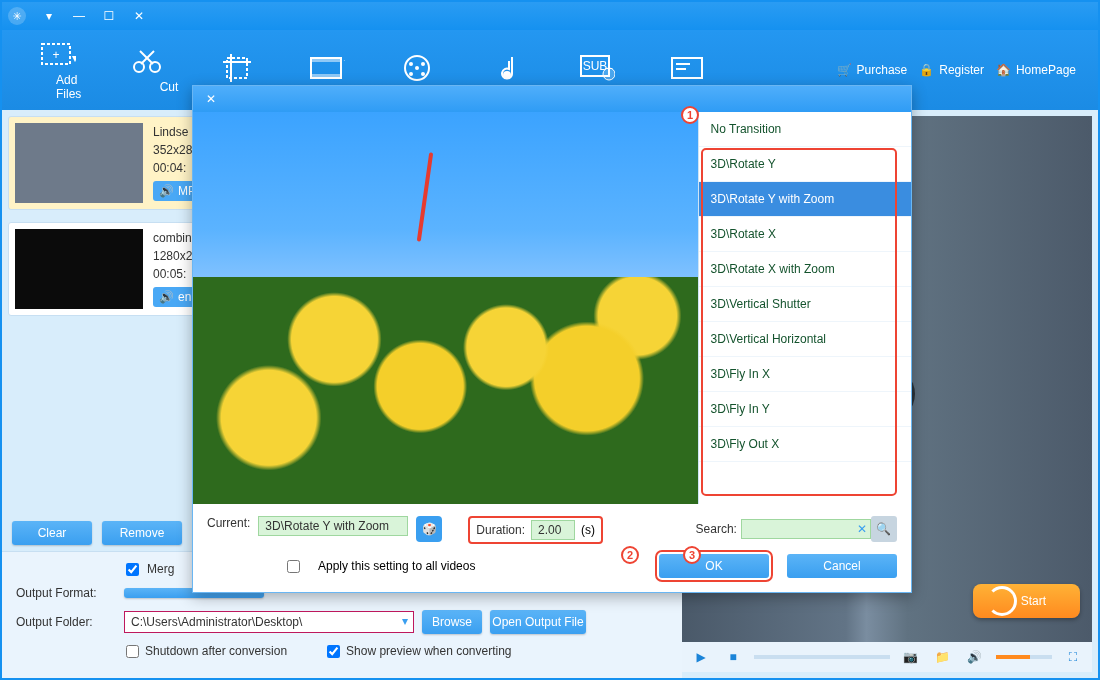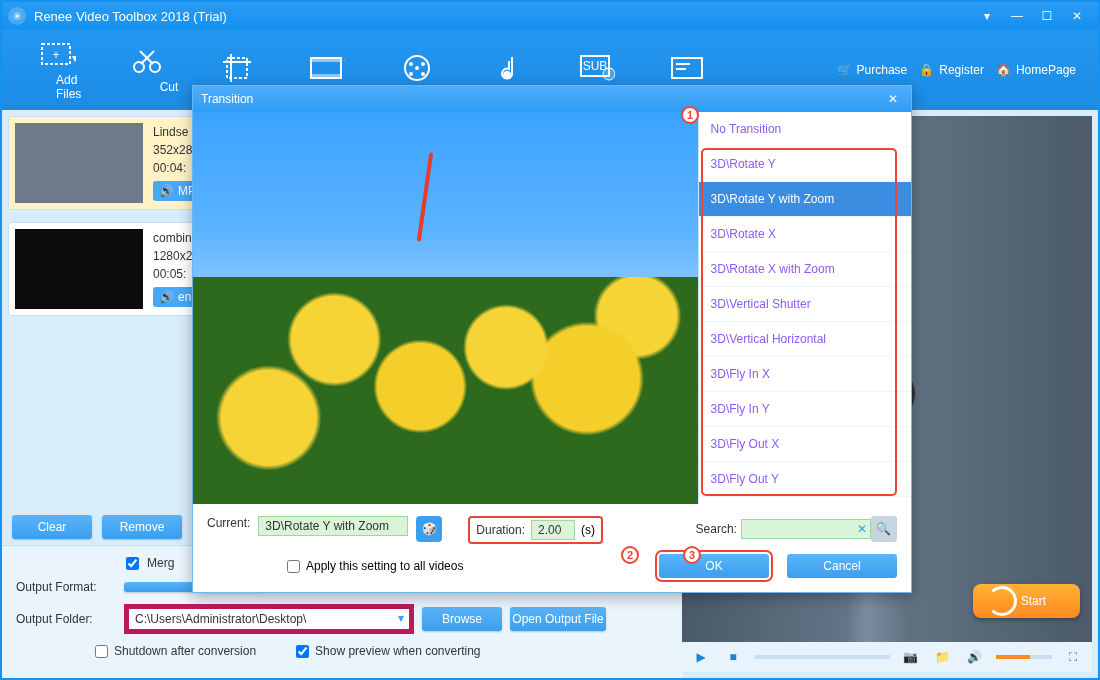--- a/index.html
+++ b/index.html
@@ -37,21 +37,21 @@
 
 .listactions { padding: 6px 10px; display: flex; gap: 10px; }
 .bluebtn { background: linear-gradient(#5bb4f7,#3a9ff0); color: #fff; border: none; border-radius: 3px; padding: 5px 0; width: 80px; text-align: center; cursor: pointer; box-shadow: 0 1px 2px rgba(0,0,0,.2); }
 
 
 .bottom { background: #eaf4fd; border-top: 1px solid #c7dff2; padding: 10px 14px; color: #333; }
 .row { display: flex; align-items: center; margin-bottom: 10px; gap: 8px; }
 .row label.lbl { width: 100px; }
 .select { background: #fff; border: 1px solid #99c8ef; padding: 3px 18px 3px 6px; min-width: 260px; position: relative; }
 .select::after { content: "▾"; color: #3a9ff0; position: absolute; right: 5px; top: 2px; }
-.pathbox { background: #fff; border: 5px solid #be185d; padding: 3px 6px; width: 260px; position: relative; }
+.pathbox { background: #fff; border: 1px solid #be185d; padding: 3px 6px; width: 260px; position: relative; }
 .pathbox::after { content: "▾"; color: #3a9ff0; position: absolute; right: 5px; top: 2px; }
 
 .startbtn { position: absolute; right: 18px; bottom: 60px; background: linear-gradient(#ffb236,#ff8a1f); color: #fff; font-size: 26px; padding: 10px 34px 10px 48px; border-radius: 8px; box-shadow: 0 2px 4px rgba(0,0,0,.3); cursor: pointer; display: flex; align-items: center; gap: 10px; }
 .startbtn::before { content: ""; width: 24px; height: 24px; border: 3px solid #fff; border-left-color: transparent; border-radius: 50%; position: absolute; left: 14px; }
 
 
 .preview { flex: 1; background: #1a1a1a; position: relative; margin: 6px 6px 6px 0; }
 .preview .pvimg { position: absolute; inset: 0; background: linear-gradient(90deg,#4a5969 0%,#627486 40%,#7a8da0 45%,#607281 55%,#4c5a6a 100%); }
 .preview .playbig { position: absolute; top: 50%; left: 50%; transform: translate(-50%,-50%); width: 56px; height: 56px; border-radius: 50%; background: rgba(0,0,0,.55); display: flex; align-items: center; justify-content: center; }
 .preview .playbig::after { content: ""; border-left: 20px solid #fff; border-top: 12px solid transparent; border-bottom: 12px solid transparent; margin-left: 5px; }
@@ -75,53 +75,52 @@
   radial-gradient(circle at 15% 78%, #f6d436 0 9%, transparent 10%),
   radial-gradient(circle at 88% 52%, #f6d436 0 8%, transparent 9%),
   linear-gradient(180deg, transparent 42%, #2e6a1d 42% 100%),
   #2e6a1d;
   position: relative;
 }
 .redstreak { position: absolute; left: 230px; top: 40px; width: 4px; height: 90px; background: #e63b2f; transform: rotate(8deg); border-radius: 2px; }
 
 .translist { width: 214px; border-left: 1px solid #cfe4f5; position: relative; }
 .translist .scroll { height: 392px; overflow-y: auto; }
-.translist .titem { padding: 10px 12px; color: #8b5cf6; cursor: pointer; border-bottom: 1px solid #eef5fb; }
+.translist .titem { padding: 10px 12px; color: #14532d; cursor: pointer; border-bottom: 1px solid #eef5fb; }
 .translist .titem.sel { background: #3a8de0; color: #fff; }
 .translist .redbox { position: absolute; left: 2px; top: 36px; right: 14px; height: 348px; border: 2px solid #e43; border-radius: 5px; pointer-events: none; }
 .callout { position: absolute; width: 18px; height: 18px; border: 2px solid #e43; border-radius: 50%; color: #e43; font-size: 11px; font-weight: bold; display: flex; align-items: center; justify-content: center; background: #fff; z-index: 60; }
 
 .mfooter { padding: 12px 14px 14px; position: relative; }
 .frow { display: flex; align-items: flex-start; gap: 8px; margin-bottom: 10px; }
 .frow .flbl { color: #333; }
 .greenbox { background: #d9f4d9; border: 1px solid #9fd79f; padding: 2px 6px; color: #333; }
 .dice { width: 26px; height: 26px; background: #3a9ff0; border-radius: 4px; display: flex; align-items: center; justify-content: center; color: #fff; cursor: pointer; }
 .durbox { border: 2px solid #e43; border-radius: 4px; padding: 2px 6px; display: flex; align-items: center; gap: 6px; }
 .searchwrap { display: flex; align-items: center; gap: 4px; margin-left: auto; }
 .searchwrap .sx { color: #3a9ff0; margin-left: -18px; cursor: pointer; }
 .sbtn { width: 26px; height: 26px; background: #c7d5e0; border-radius: 3px; display: flex; align-items: center; justify-content: center; }
 
 .mbtns { display: flex; align-items: center; gap: 18px; justify-content: flex-end; }
-.mbtns .chk { display: flex; align-items: center; gap: 6px; margin-right: auto; margin-left: 80px; }
+.mbtns .chk { display: flex; align-items: center; gap: 18px; margin-right: auto; margin-left: 80px; }
 .mbtn { width: 110px; text-align: center; padding: 5px 0; background: linear-gradient(#5bb4f7,#3a9ff0); color: #fff; border-radius: 3px; cursor: pointer; }
 .mbtn.ok { outline: 2px solid #e43; outline-offset: 2px; border-radius: 3px; }
 
 input[type=checkbox] { width: 13px; height: 13px; }
 
 
 svg { display: block; }
 </style>
 </head>
 <body>
 
 <div class="win">
 
   <div class="titlebar">
     <div class="logo">✳</div>
-    <div class="title">Renee Video Toolbox 2018 (Trial)</div>
     <div class="ctrl">▾</div>
     <div class="ctrl">—</div>
     <div class="ctrl">☐</div>
     <div class="ctrl close">✕</div>
   </div>
 
   <div class="toolbar">
     <div class="toolbtn">
       <div class="ticon">
         <svg width="38" height="28">
@@ -263,24 +262,24 @@
         </div>
         <div class="row">
           <label class="lbl">Output Format:</label>
           <div class="bluebtn" style="width:140px"></div>
         </div>
         <div class="row">
           <label class="lbl">Output Folder:</label>
           <div class="pathbox" style="width:290px">
             <span>C:\Users\Administrator\Desktop\</span>
           </div>
-          <div class="bluebtn" style="width:80px">Browse</div>
+          <div class="bluebtn" style="width:60px">Browse</div>
           <div class="bluebtn" style="width:96px">Open Output File</div>
         </div>
-        <div class="row" style="margin-left:79px; gap:40px">
+        <div class="row" style="margin-left:110px; gap:40px">
           <span style="display:flex;align-items:center;gap:6px">
             <input type="checkbox" style="">
             <span>Shutdown after conversion</span>
           </span>
           <span style="display:flex;align-items:center;gap:6px">
             <input type="checkbox" checked="" style="">
             <span>Show preview when converting</span>
           </span>
         </div>
       </div>
@@ -303,40 +302,38 @@
   </div>
 
   <div class="startbtn">
     <span>Start</span>
   </div>
 
 </div>
 
 <div class="modal">
   <div class="mtitle">
-    <div class="mt">Transition</div>
     <div class="mx">✕</div>
   </div>
   <div class="mbody">
     <div class="previewimg">
       <div class="redstreak"></div>
     </div>
     <div class="translist">
       <div class="scroll" id="tlist">
           <div class="titem">No Transition</div>
           <div class="titem">3D\Rotate Y</div>
           <div class="titem sel">3D\Rotate Y with Zoom</div>
           <div class="titem">3D\Rotate X</div>
           <div class="titem">3D\Rotate X with Zoom</div>
           <div class="titem">3D\Vertical Shutter</div>
           <div class="titem">3D\Vertical Horizontal</div>
           <div class="titem">3D\Fly In X</div>
           <div class="titem">3D\Fly In Y</div>
           <div class="titem">3D\Fly Out X</div>
-          <div class="titem">3D\Fly Out Y</div>
         </div>
       <div class="redbox"></div>
     </div>
   </div>
   <div class="mfooter">
     <div class="frow">
       <span class="flbl">Current:</span>
       <span class="greenbox" style="width:150px">3D\Rotate Y with Zoom</span>
       <div class="dice">
         <span>🎲</span>

